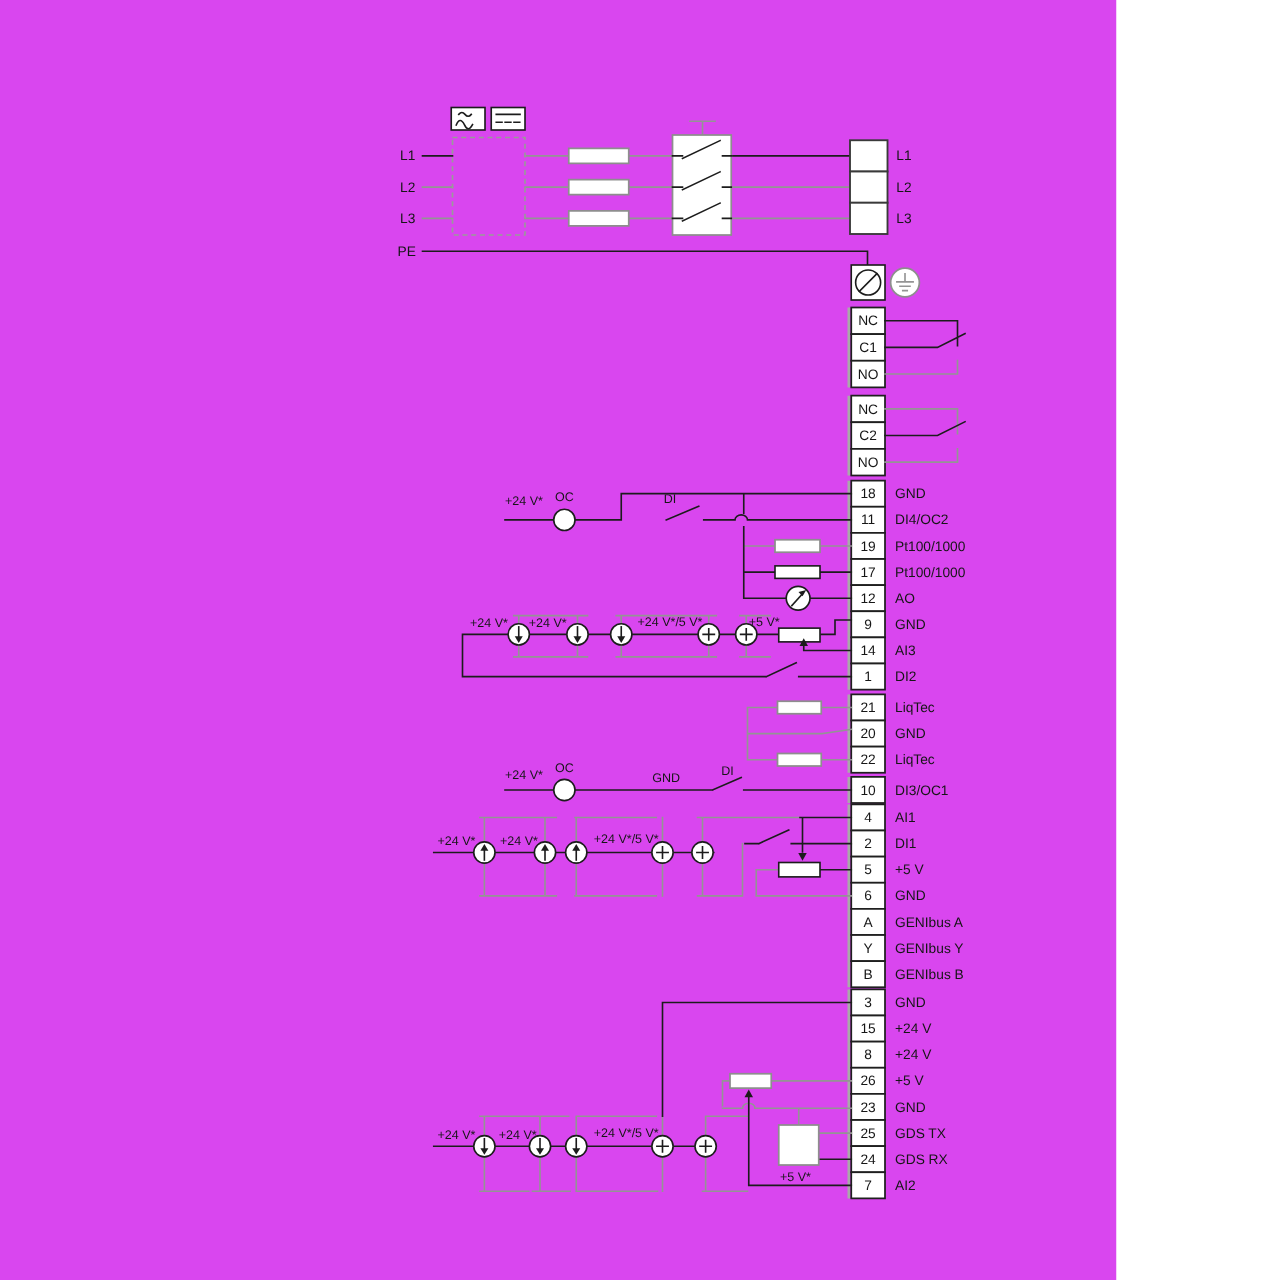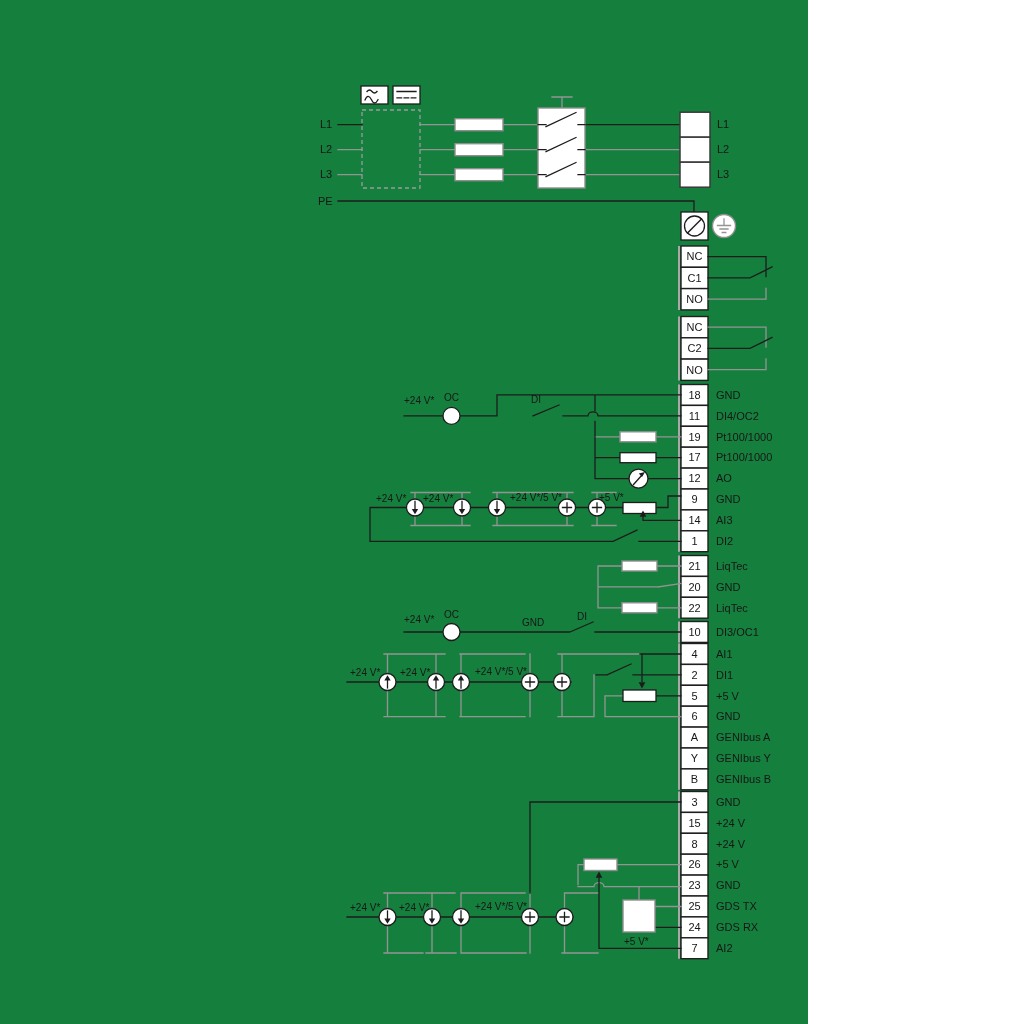--- a/index.html
+++ b/index.html
@@ -1,16 +1,16 @@
 <!DOCTYPE html>
 <html><head>
 <meta charset="utf-8">
 <style>
   html,body{margin:0;padding:0;background:#fff;}
-  .stage{width:808px;height:1024px;position:relative;background:#15803d;font-family:"Liberation Sans",sans-serif;}
+  .stage{width:893px;height:1024px;position:relative;background:#d946ef;font-family:"Liberation Sans",sans-serif;}
   svg{position:absolute;left:0;top:0;}
   svg text{font-family:"Liberation Sans",sans-serif;font-size:11px;fill:#161616;}
   svg text.ann{font-size:10px;}
   .w{fill:none;stroke-width:1.3;stroke-linecap:square;}
   .bk{stroke:#1c1c1c;}
   .gy{stroke:#949494;}
   .edge{fill:none;stroke:#a9a9a9;stroke-width:2;}
   .cell{fill:#fff;stroke:#1f1f1f;stroke-width:1.4;}
   .pcell{fill:#fff;stroke:#3a3a3a;stroke-width:1.5;}
   .comp{fill:#fff;stroke:#1c1c1c;stroke-width:1.3;}

